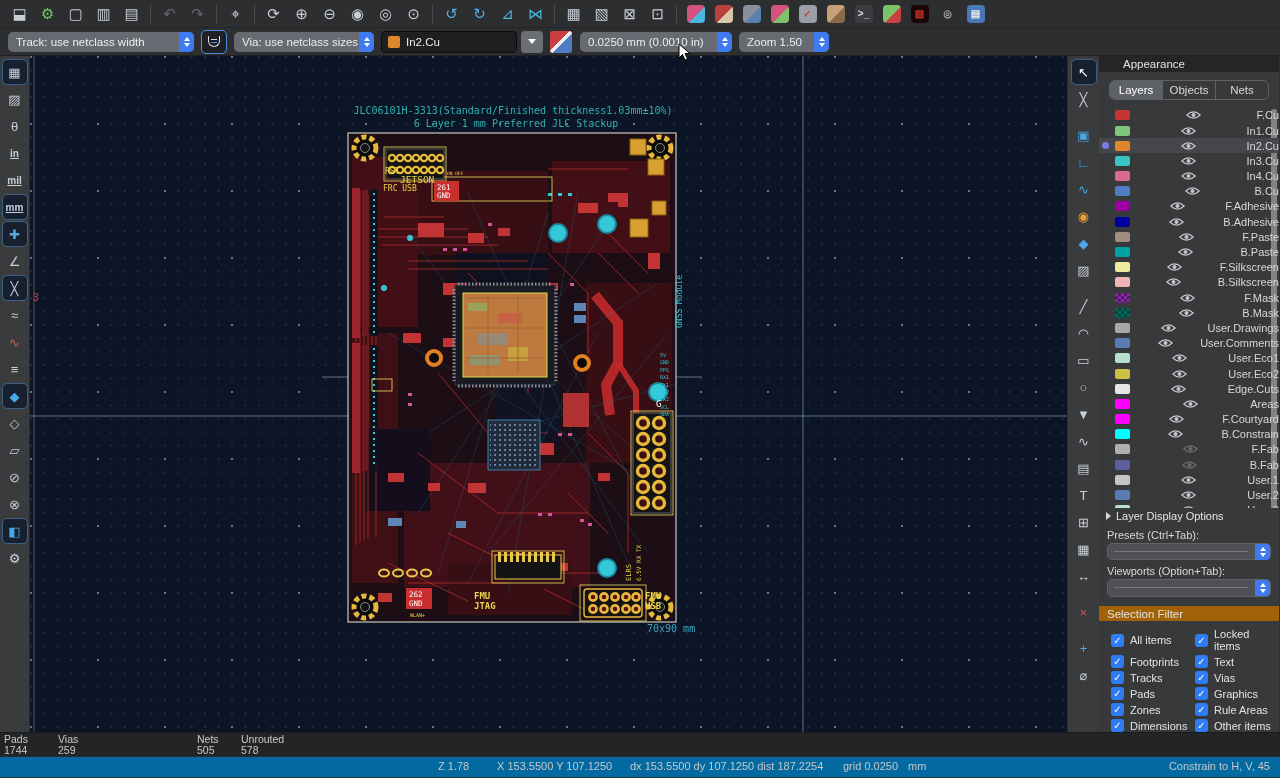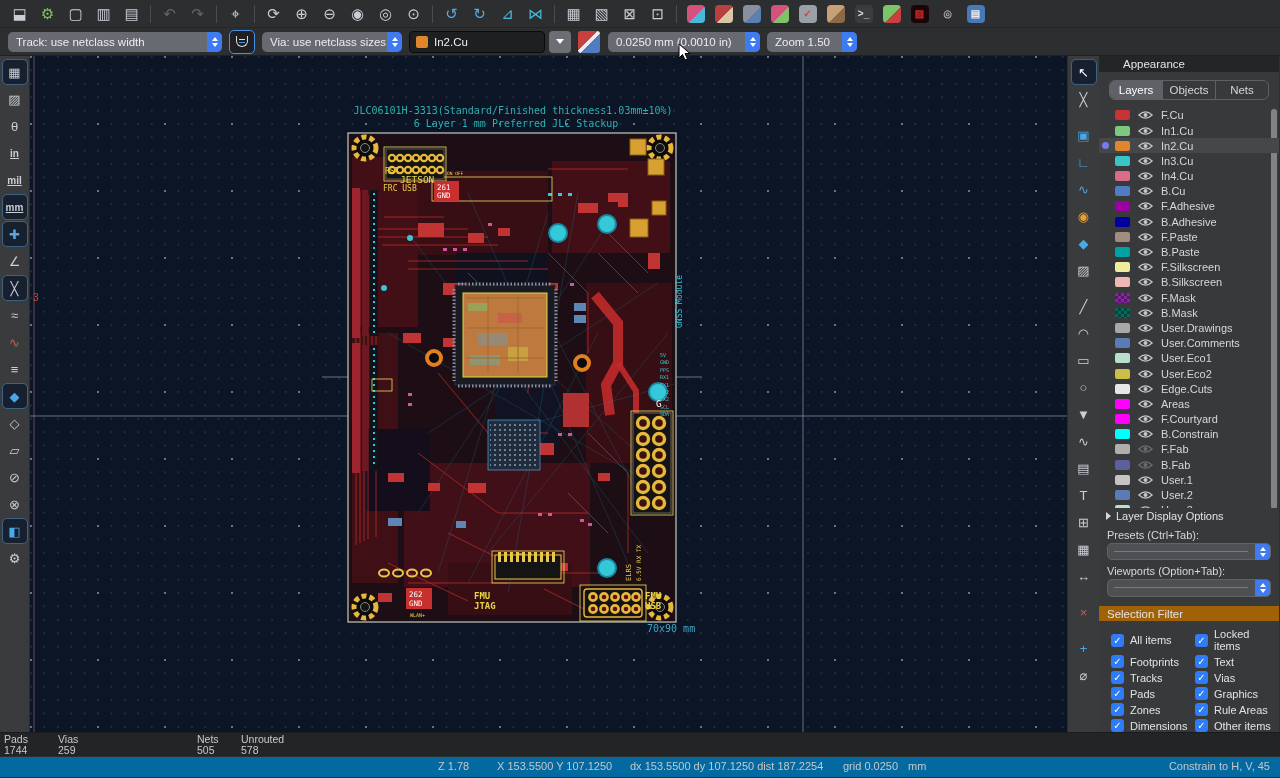--- a/index.html
+++ b/index.html
@@ -64,21 +64,21 @@
   .panel-header { height:17px; background:#242527; color:#E2E3E5; font-size:11.5px;
         padding:2px 0 0 24px; }
   .tabs { margin:8px 10px 6px; display:flex; border:1px solid #5E6065; border-radius:6px;
         overflow:hidden; height:20px; }
   .tab { flex:1; display:flex; align-items:center; justify-content:center; font-size:11.5px;
         color:#D6D7D9; border-right:1px solid #5E6065; }
   .tab:last-child { border-right:none; }
   .tab.active { background:#5E6165; color:#FFFFFF;text-align:center; }
   .layers-list { height:418px; overflow:hidden; position:relative; padding-top:2px; }
   .layer-row { height:15.2px; display:flex; align-items:center; padding-left:16px; gap:8px;
-        position:relative; }
+        position:relative;justify-content:space-between; }
   .layer-row.selected { background:#45474B; }
   .lr-ind { position:absolute; left:3px; top:4px; width:7px; height:7px; border-radius:50%;
         background:#7B7BE8; display:none; }
   .layer-row.selected .lr-ind { display:block; }
   .lr-swatch { width:15px; height:10px; border-radius:2px; flex:none; }
   .lr-swatch.checker { background-image:
         linear-gradient(45deg, rgba(0,0,0,.35) 25%, transparent 25%, transparent 75%, rgba(0,0,0,.35) 75%),
         linear-gradient(45deg, rgba(0,0,0,.35) 25%, transparent 25%, transparent 75%, rgba(0,0,0,.35) 75%);
         background-size:6px 6px; background-position:0 0,3px 3px; }
   .lr-eye { width:15px; height:10px; flex:none; color:#C2C5C9; position:relative; }
@@ -219,21 +219,21 @@
     </div>
     <div class="tbtn">
       <span class="tile" style="background: rgb(46, 46, 48); color: rgb(168, 168, 168);">◎</span>
     </div>
     <div class="tbtn">
       <span class="tile" style="background: rgb(72, 120, 184); color: rgb(236, 236, 236);">▤</span>
     </div>
   </div>
 
 <div class="tb2">
-  <div class="dd" style="width:214px">
+  <div class="dd" style="width:186px">
     <span>Track: use netclass width</span>
     <span class="stepper">
         <i class="arr-up"></i>
         <i class="arr-dn"></i>
       </span>
   </div>
   <div class="toggle-btn">
     <span class="ushape"></span>
   </div>
   <div class="dd" style="width:140px">

